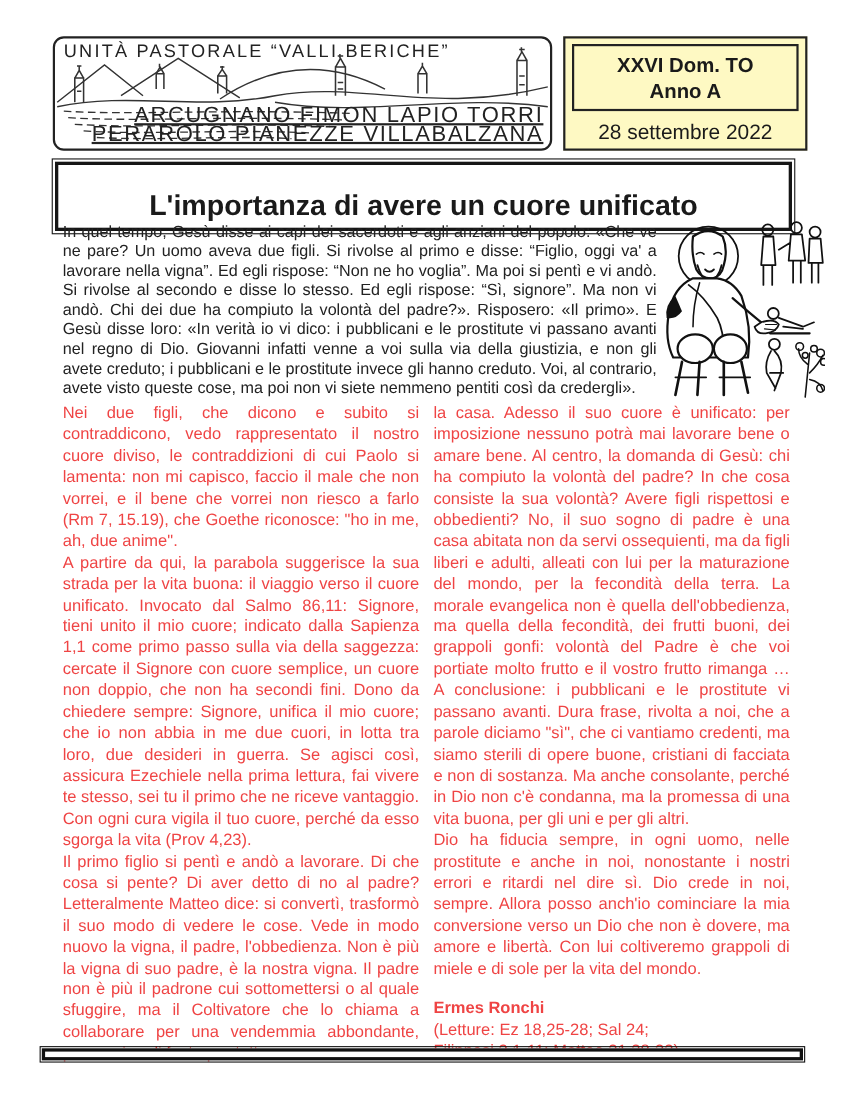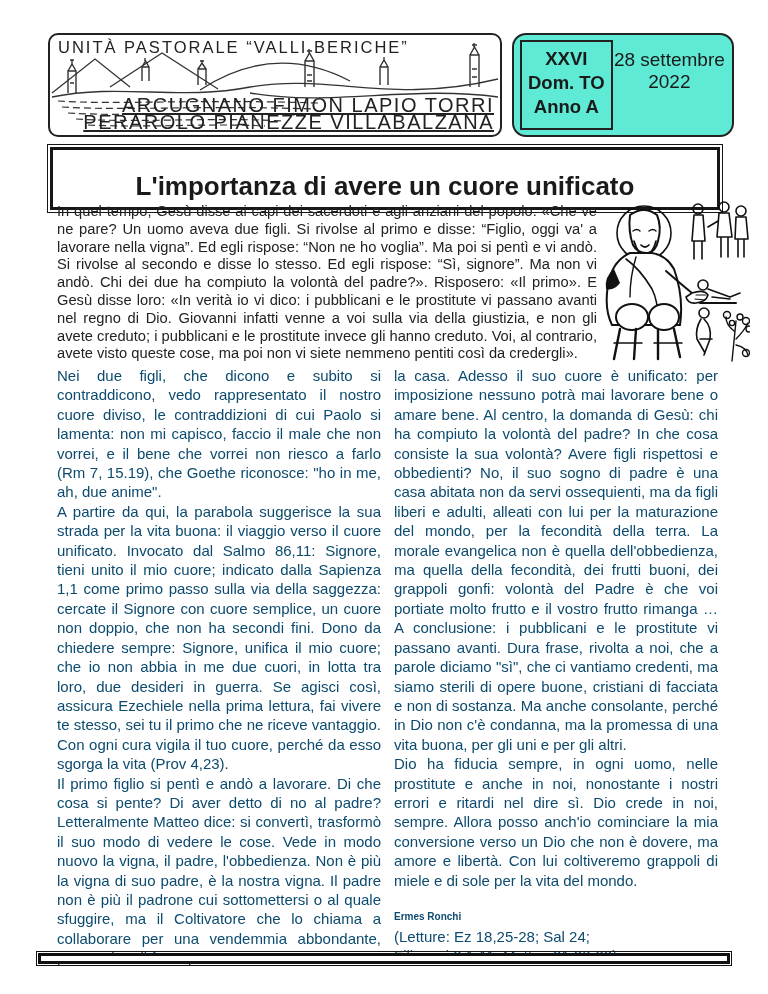--- a/index.html
+++ b/index.html
@@ -33,25 +33,25 @@
   .logo-art{position:absolute;left:0;top:0;width:100%;height:100%;}
   .logo-towns{
     position:absolute;right:6px;bottom:4px;
     text-align:right;
     font-size:20px;letter-spacing:1.5px;color:#222;
     line-height:17px;white-space:nowrap;text-decoration:underline;
   }
   .date-box{
     flex:1;
     border:2px solid #222;
-    border-radius:14px;
-    background:#5eead4;
+    border-radius:0;
+    background:#fef9c3;
     padding:5px 6px;
     box-sizing:border-box;
-    display:flex;flex-direction:row;
+    display:flex;flex-direction:column;
   }
   .date-box-inner{
     border:2px solid #222;
     text-align:center;
     font-weight:bold;font-size:18.5px;line-height:24px;
     padding:5px 0 4px 0;
   }
   .date-text{
     text-align:center;font-size:19px;
     margin-top:9px;
@@ -83,25 +83,25 @@
   }
   
   .columns{
     position:absolute;left:57px;top:366px;right:50px;
     display:flex;gap:13px;
   }
   .col{
     flex:1 1 0;
     text-align:justify;
     font-size:15px;line-height:19.4px;
-    color:#0c4a6e;
+    color:#ef4444;
   }
   .col p{margin:0;}
   .author-block{margin-top:17px;text-align:left;}
-  .author-name{font-weight:bold;font-size:10px;line-height:20px;}
+  .author-name{font-weight:bold;font-size:15px;line-height:20px;}
   .readings{font-size:15px;line-height:19.4px;}
   
   .footer-box{
     position:absolute;left:38px;right:38px;bottom:30px;
     border:3px solid #111;
     outline:1px solid #111;
     outline-offset:1px;
     background:#fff;
     text-align:center;
     font-weight:bold;

